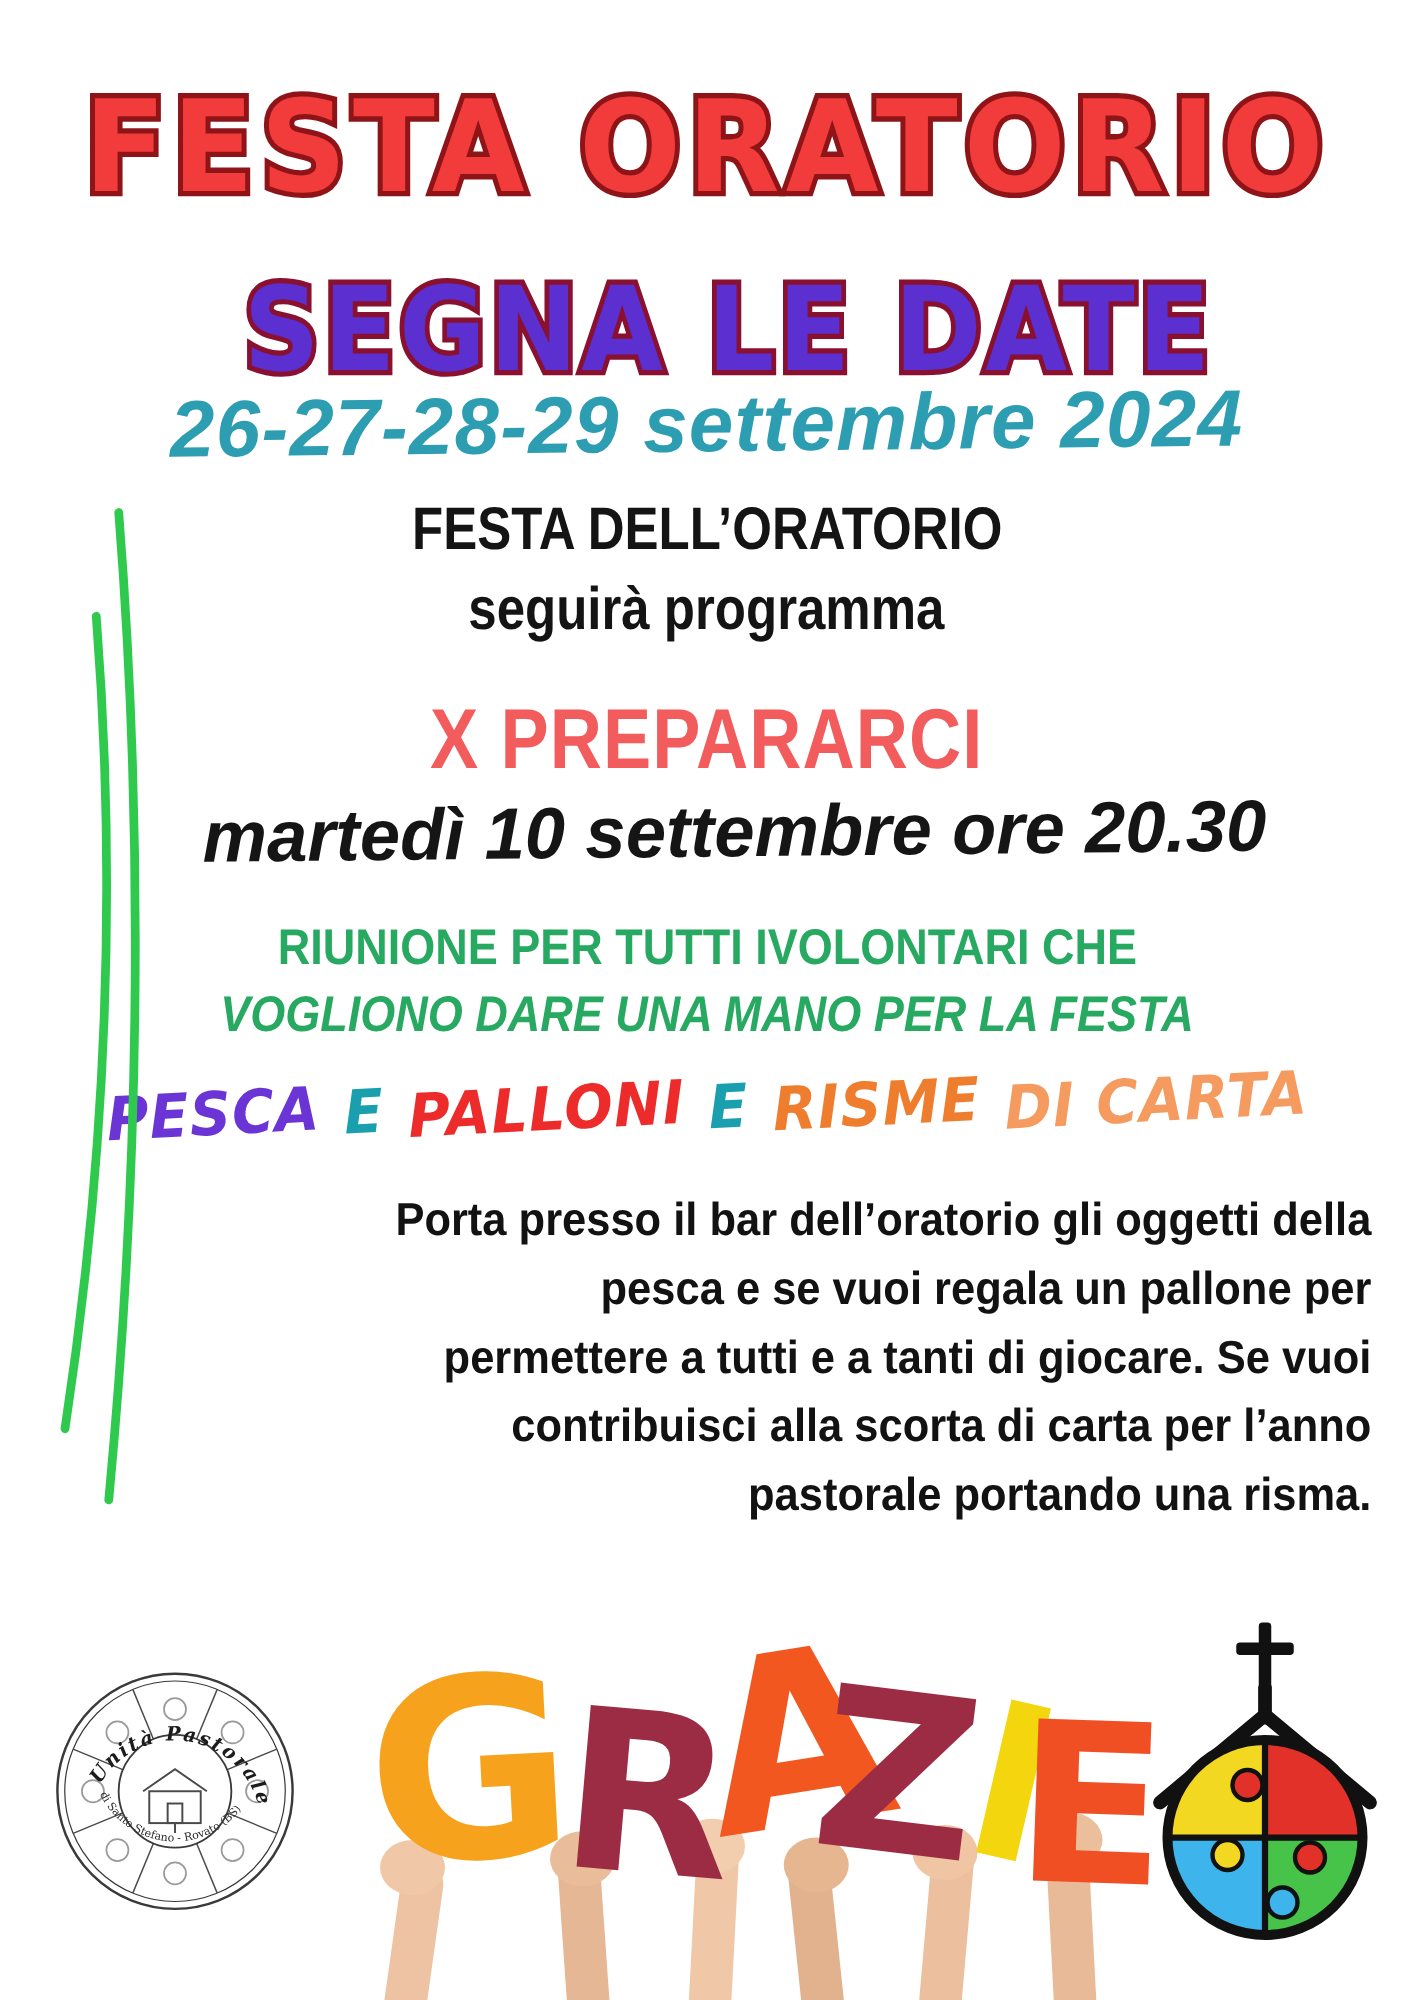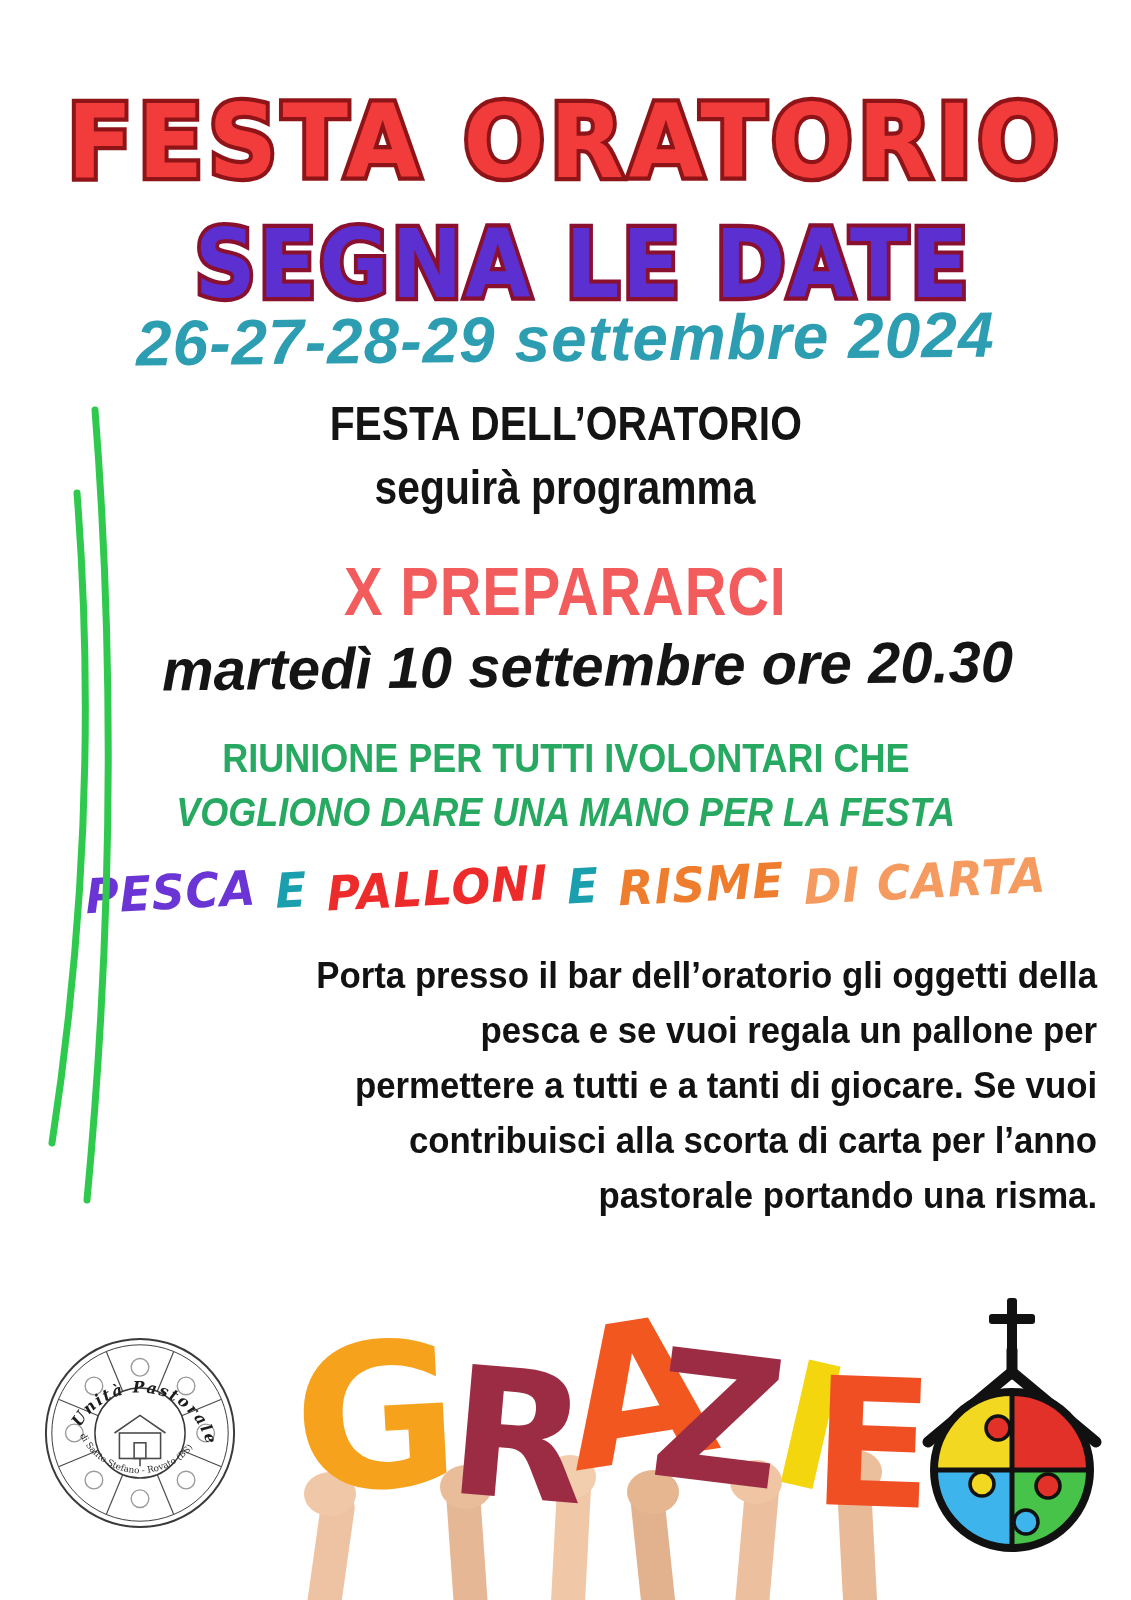--- a/index.html
+++ b/index.html
@@ -4,21 +4,21 @@
 <style>
   html,body{margin:0;padding:0;}
   body{
     width:1131px;height:1600px;position:relative;overflow:hidden;
     background:#ffffff;font-family:"Liberation Sans",sans-serif;
   }
   .center-line{position:absolute;left:0;right:0;text-align:center;white-space:nowrap;}
   .inner{display:inline-block;}
 
   
-  .poster-title{top:86px;}
+  .poster-title{top:62px;}
   .poster-title .inner{
     font-family:"DejaVu Sans",sans-serif;font-weight:900;font-size:96px;
     letter-spacing:5px;color:#f23b3b;
     -webkit-text-stroke:8px #8e1418;paint-order:stroke fill;
     transform:scaleY(1.06);
   }
   .poster-subtitle{top:212px;margin-left:34px;}
   .poster-subtitle .inner{
     font-family:"DejaVu Sans",sans-serif;font-weight:900;font-size:90px;
     letter-spacing:3px;color:#5b2fd0;

